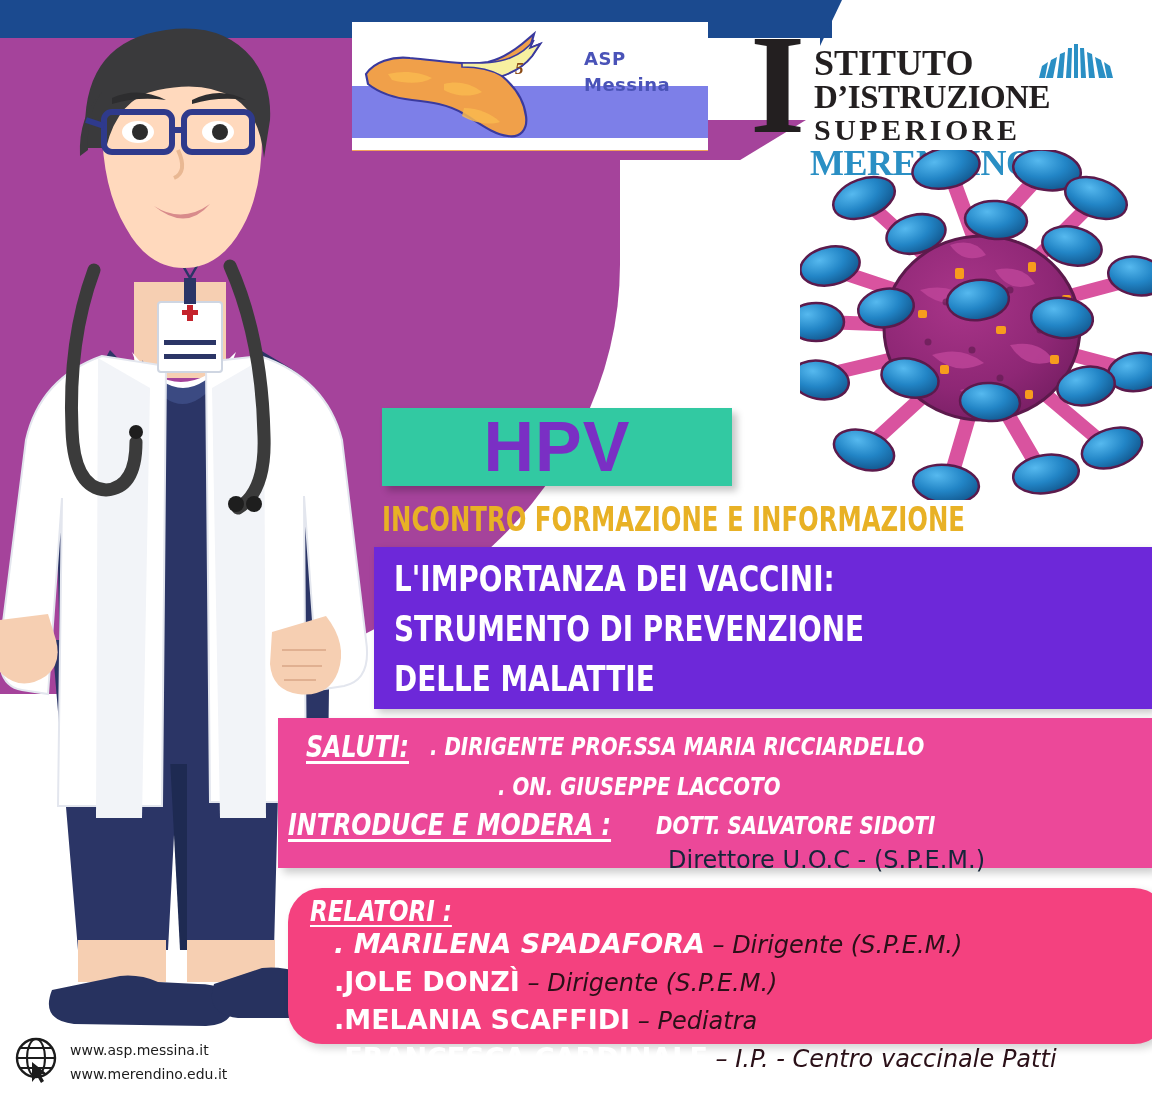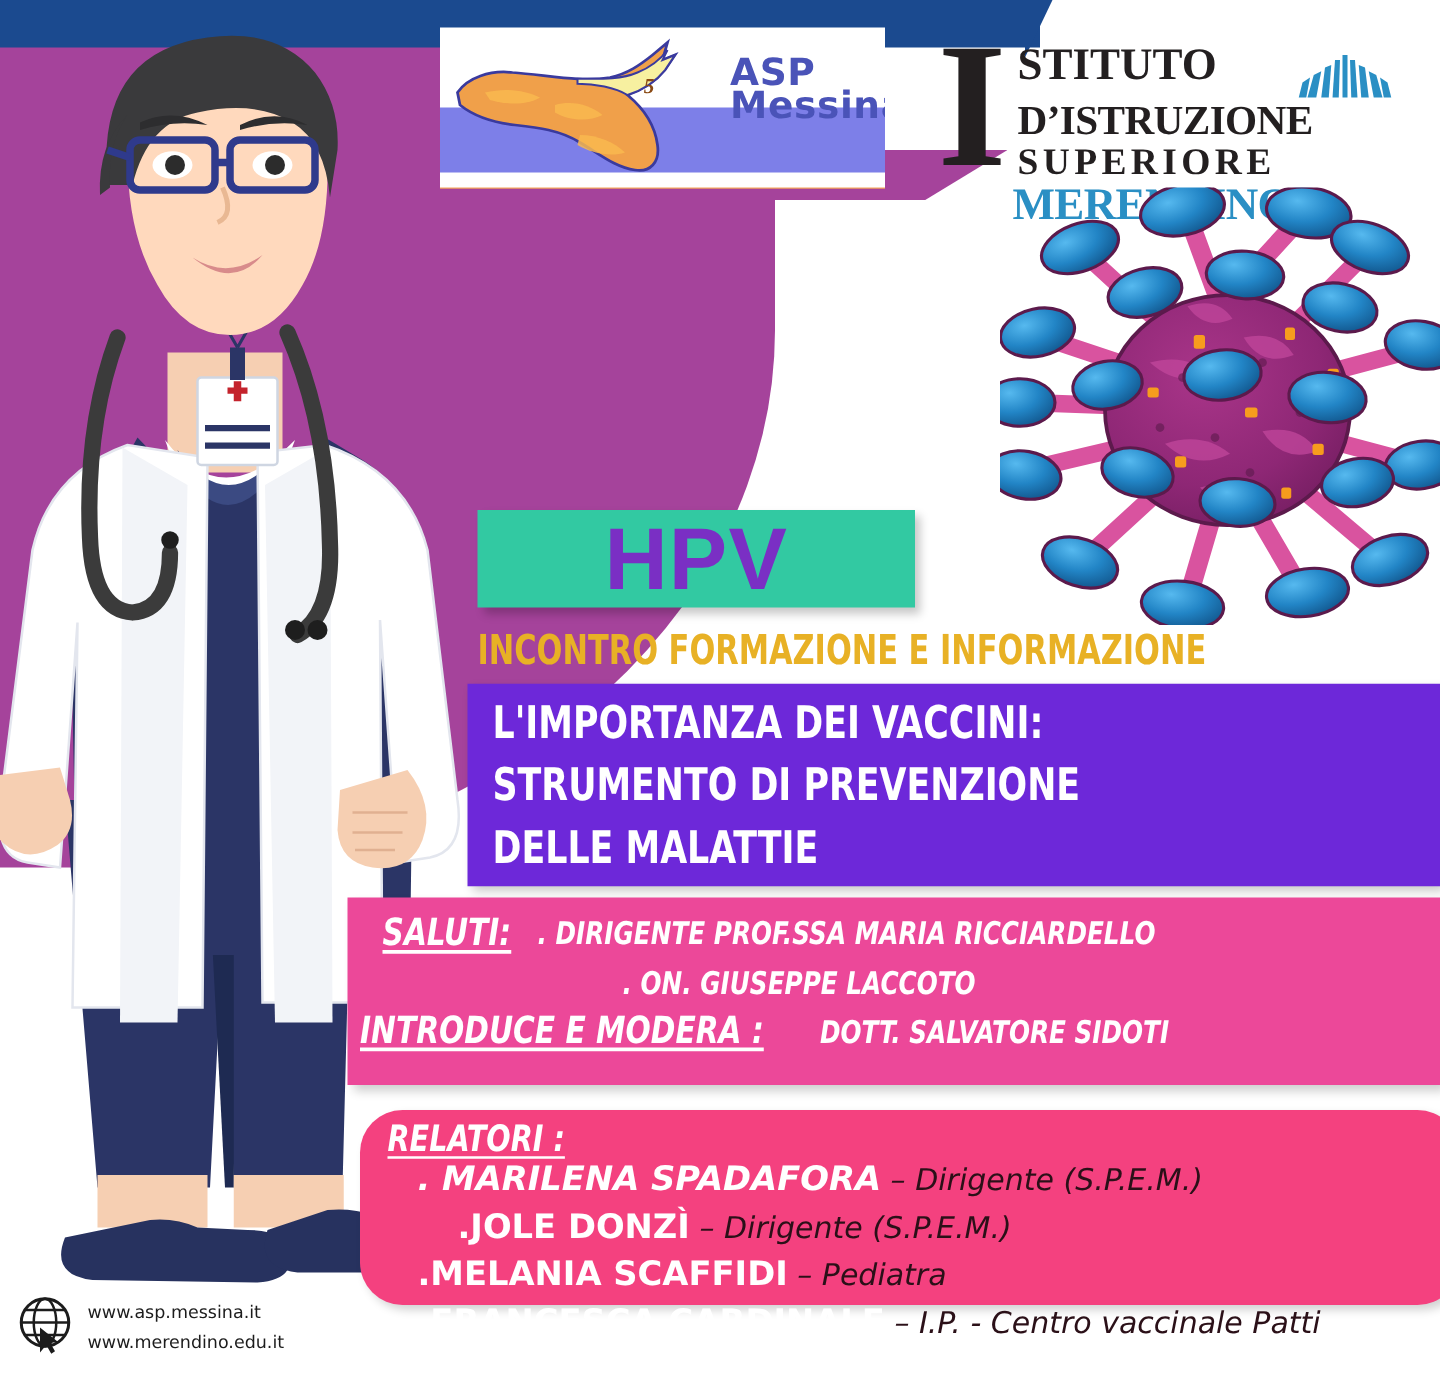--- a/index.html
+++ b/index.html
@@ -45,21 +45,21 @@
   .asp-logo{
     position:absolute;left:352px;top:22px;width:356px;height:128px;
     background:#ffffff;overflow:hidden;
   }
   .asp-sea{
     position:absolute;left:0;top:64px;width:356px;height:52px;
     background:#7d7fe8;
   }
   .asp-text{
     position:absolute;left:232px;top:24px;
-    color:#4a53b8;font-weight:bold;font-size:30px;line-height:26px;
+    color:#4a53b8;font-weight:bold;font-size:18px;line-height:26px;
     font-family:"DejaVu Sans",sans-serif;letter-spacing:.5px;
   }
   .asp-num{
     position:absolute;left:163px;top:37px;color:#8a4a14;
     font-size:17px;font-weight:bold;font-style:italic;
     font-family:"Liberation Serif",serif;
   }
 
   
   .iis{
@@ -67,21 +67,21 @@
   }
   .iis-bigI{
     position:absolute;left:2px;top:6px;
     font-family:"Liberation Serif",serif;font-weight:bold;
     font-size:142px;line-height:124px;color:#231f20;
   }
   .iis-l1,.iis-l2,.iis-l3{
     position:absolute;left:66px;
     font-family:"Liberation Serif",serif;font-weight:bold;color:#231f20;
   }
-  .iis-l1{top:14px;font-size:36px;letter-spacing:0px;}
+  .iis-l1{top:26px;font-size:36px;letter-spacing:0px;}
   .iis-l2{top:63px;font-size:33px;letter-spacing:-0.5px;}
   .iis-l3{top:97px;font-size:30px;letter-spacing:3.5px;}
   .iis-l4{
     position:absolute;left:62px;top:126px;
     font-family:"Liberation Serif",serif;font-weight:bold;font-size:36px;
     color:#2a8fc4;letter-spacing:-0.5px;
   }
   .iis-book{position:absolute;left:290px;top:22px;}
 
   
@@ -167,21 +167,21 @@
   .p-name{
     color:#ffffff;font-weight:bold;font-size:27px;
     font-family:"DejaVu Sans",sans-serif;
   }
   .p-name-it{font-style:italic;}
   .p-role{
     color:#2b1018;font-size:24px;font-style:italic;
     font-family:"DejaVu Sans",sans-serif;
   }
   .pr1{left:46px;top:40px;}
-  .pr2{left:46px;top:78px;margin-left:32px;}
+  .pr2{left:46px;top:78px;}
   .pr3{left:46px;top:116px;text-align:right;}
   .pr4{left:46px;top:154px;}
 
   
   .footer{position:absolute;left:14px;top:1034px;width:400px;height:62px;}
   .foot-urls{
     position:absolute;left:56px;top:4px;color:#1c1c1c;
     font-size:14px;line-height:24px;
     font-family:"DejaVu Sans",sans-serif;
   }
@@ -407,20 +407,21 @@
     <div class="blue-line bl2">STRUMENTO DI PREVENZIONE</div>
     <div class="blue-line bl3">DELLE MALATTIE</div>
   </div>
 
   <div class="green-block">
     <div class="lbl-it g-saluti">SALUTI:</div>
     <div class="val-it g-s1">. DIRIGENTE  PROF.SSA  MARIA RICCIARDELLO</div>
     <div class="val-it g-s2">.  ON. GIUSEPPE LACCOTO</div>
     <div class="lbl-it g-intro">INTRODUCE E MODERA :</div>
     <div class="val-it g-i1">DOTT. SALVATORE SIDOTI</div>
+    <div class="g-i2">Direttore U.O.C - (S.P.E.M.)</div>
   </div>
 
   <div class="pink-block">
     <div class="p-title">RELATORI :</div>
 
     <div class="p-row pr1">
       <span class="p-name p-name-it">. </span><span class="p-name p-name-it">MARILENA  SPADAFORA</span><span class="p-role"> – </span><span class="p-role">Dirigente (S.P.E.M.)</span>
     </div>
 
     <div class="p-row pr2">

